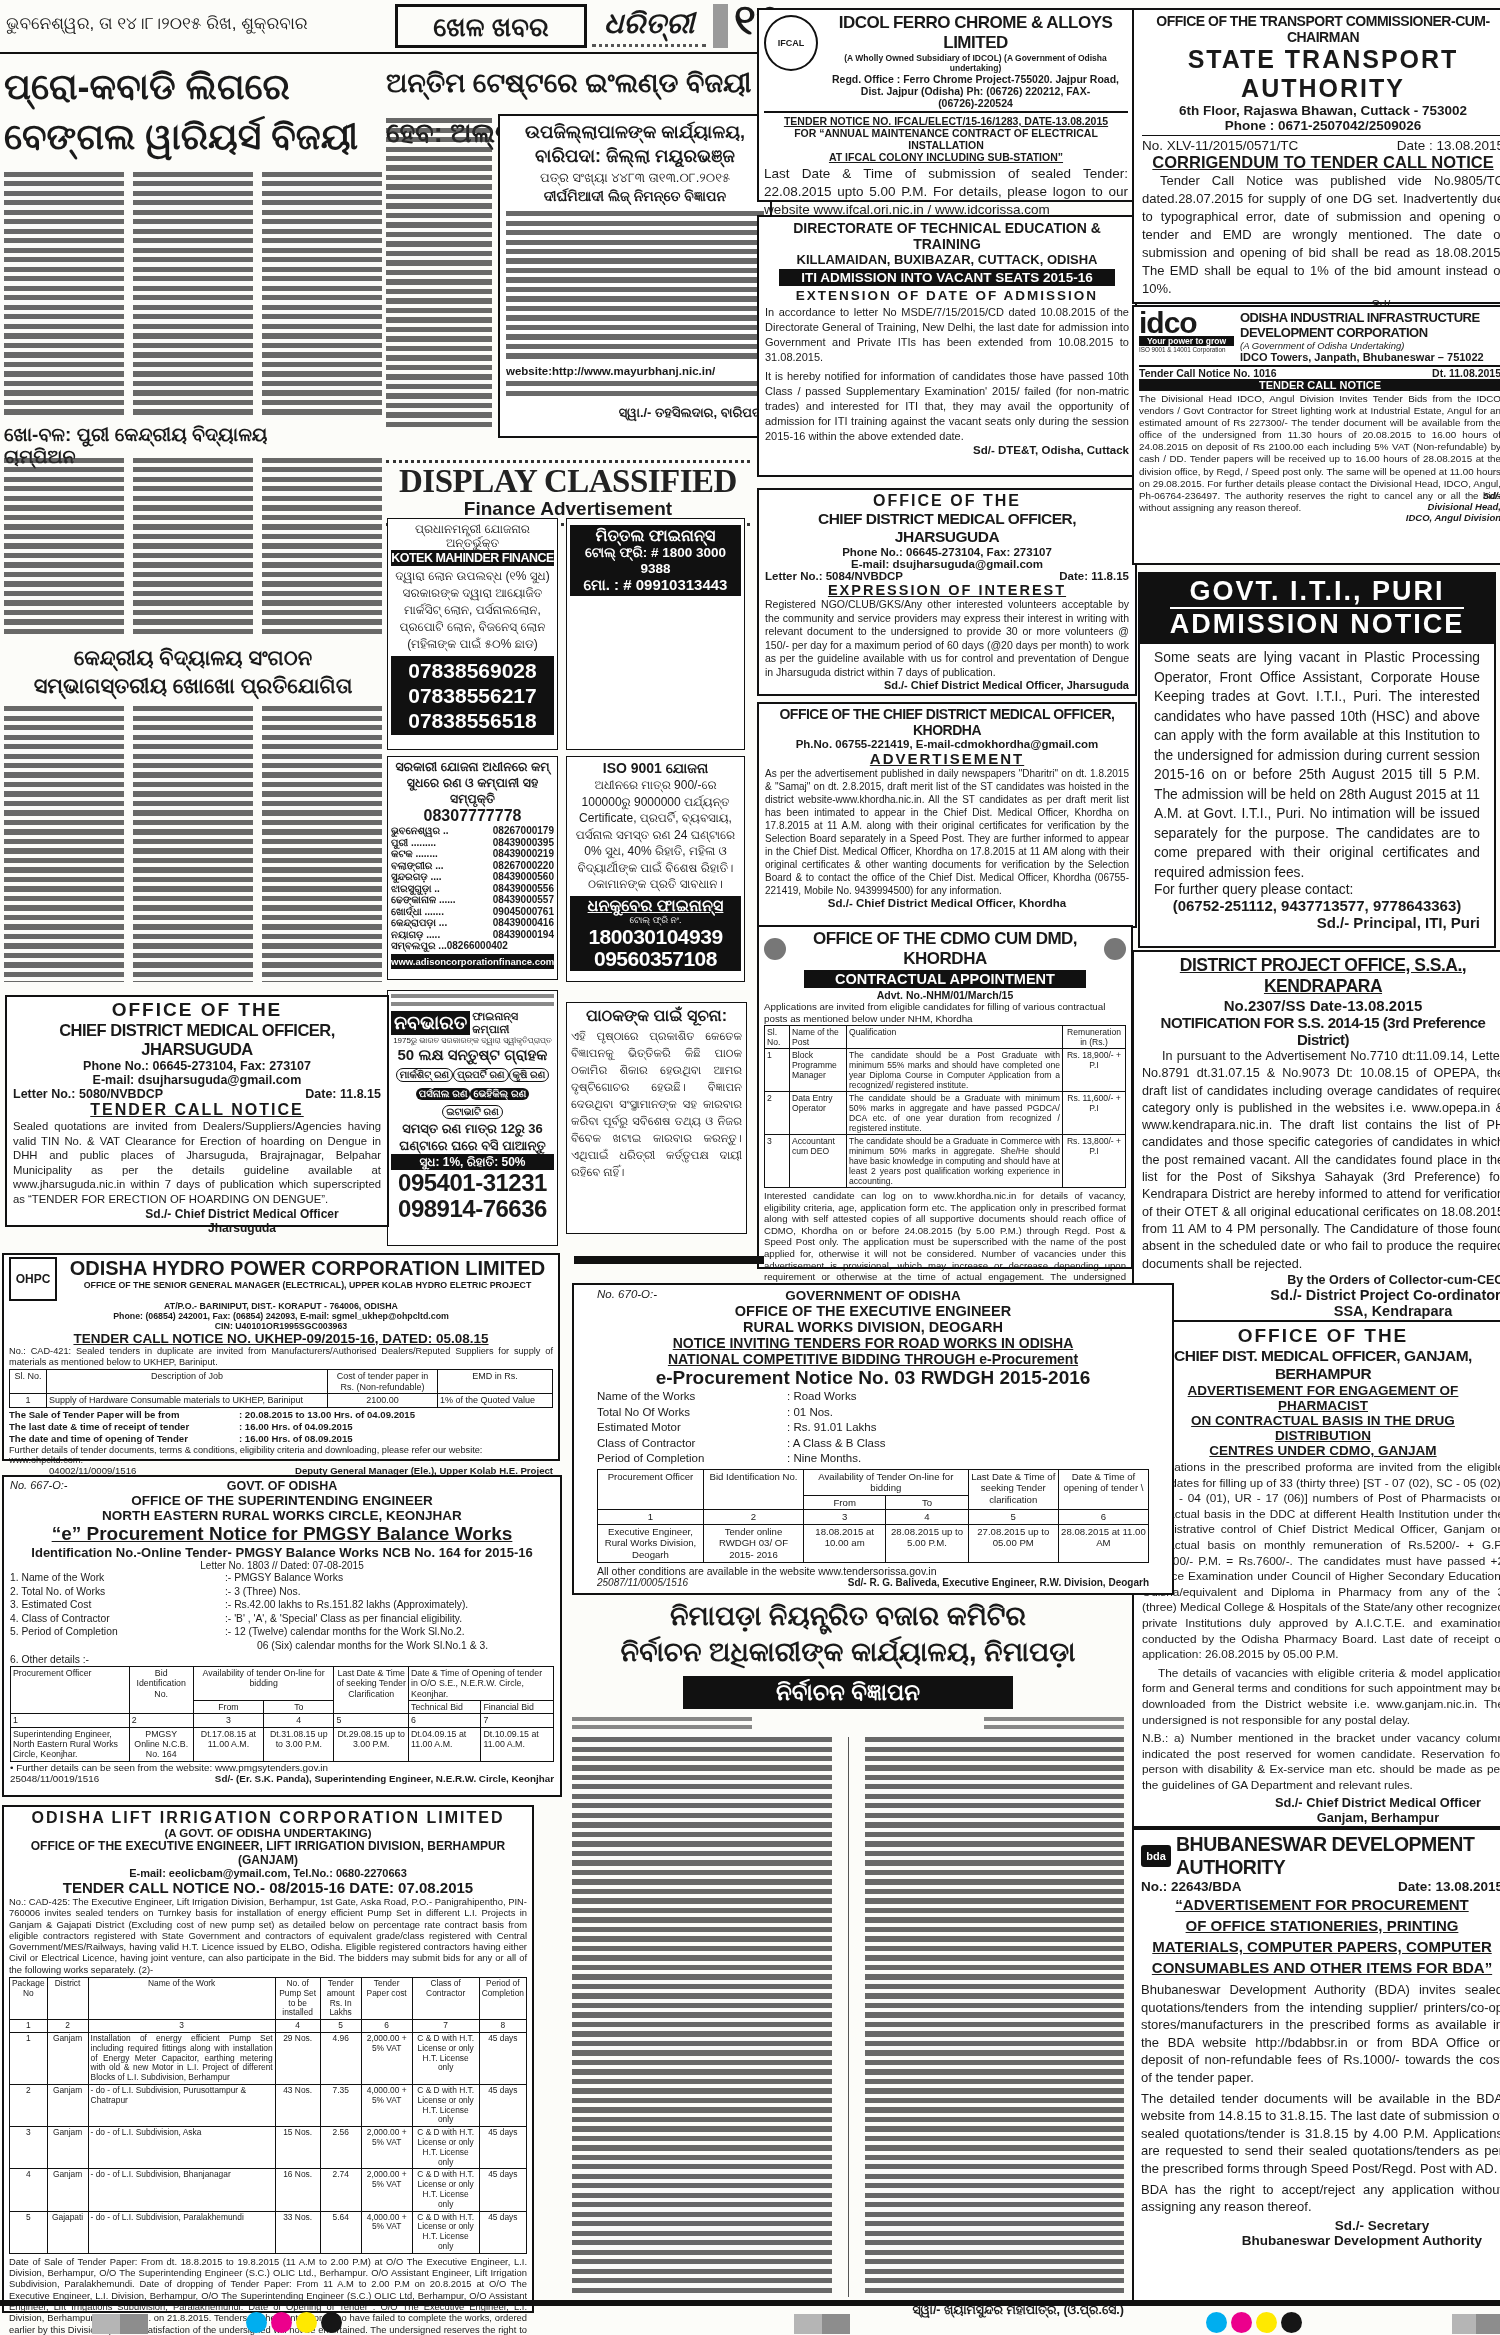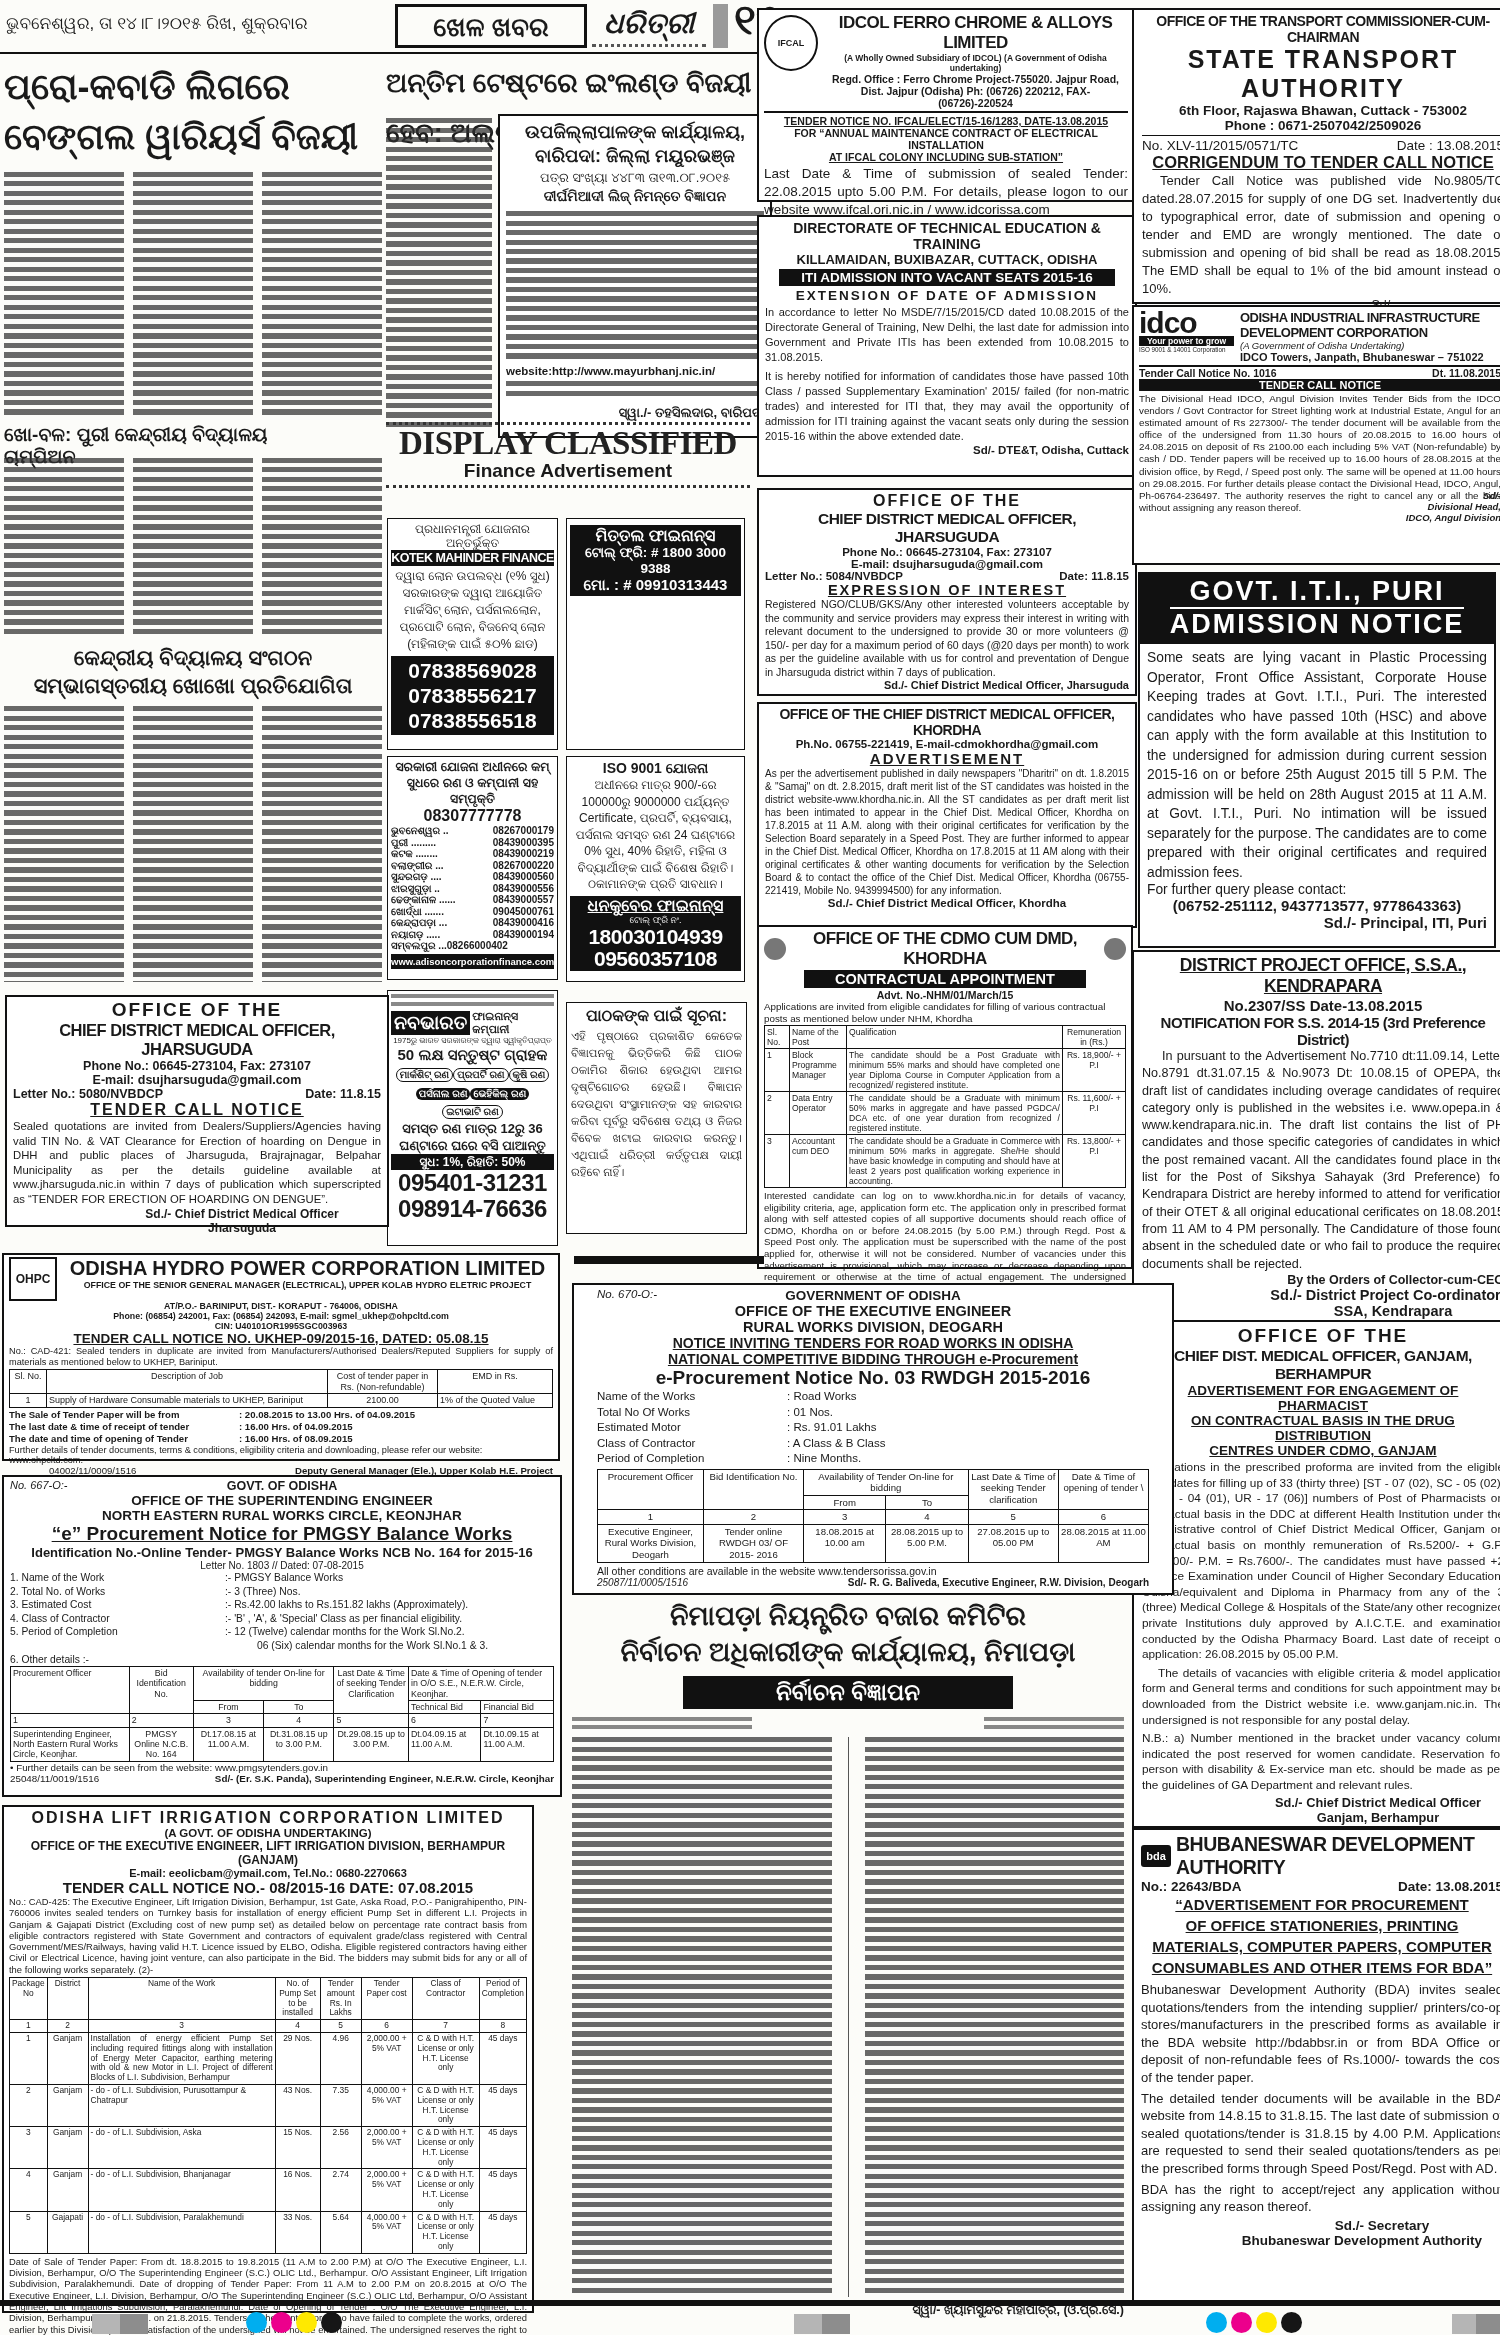--- a/index.html
+++ b/index.html
@@ -69,21 +69,21 @@
   <div class="abs box" style="left:498px;top:114px;width:258px;height:312px;padding:4px 6px;">
     <div class="c b" style="font-size:18px;line-height:24px;">ଉପଜିଲ୍ଲାପାଳଙ୍କ କାର୍ଯ୍ୟାଳୟ, ବାରିପଦା: ଜିଲ୍ଲା ମୟୂରଭଞ୍ଜ</div>
     <div class="c" style="font-size:13px;margin-top:2px;">ପତ୍ର ସଂଖ୍ୟା ୪୪୮୩ ତା୧୩.୦୮.୨୦୧୫</div>
     <div class="c b" style="font-size:14px;margin-top:2px;">ଦୀର୍ଘମିଆଦୀ ଲିଜ୍ ନିମନ୍ତେ ବିଜ୍ଞାପନ</div>
     <div class="sim" style="height:150px;margin-top:6px;"></div>
     <div class="b" style="font-size:11.5px;margin-top:4px;">website:http://www.mayurbhanj.nic.in/</div>
     <div class="sim" style="height:18px;margin-top:4px;"></div>
     <div class="r b" style="font-size:13px;margin-top:6px;">ସ୍ୱା./- ତହସିଲଦାର, ବାରିପଦା</div>
   </div>
 
-  <div class="abs c" style="left:386px;top:422px;width:364px;height:60px;border-top:3px dotted #333;border-bottom:3px dotted #333;">
+  <div class="abs c" style="left:386px;top:460px;width:364px;height:60px;border-top:3px dotted #333;border-bottom:3px dotted #333;">
     <div class="serif b cond" style="font-size:33px;line-height:36px;color:#222;">DISPLAY CLASSIFIED</div>
     <div class="b" style="font-size:19px;line-height:20px;">Finance Advertisement</div>
   </div>
 
   <div class="abs box1" style="left:387px;top:518px;width:163px;height:224px;padding:3px;">
     <div class="c" style="font-size:12px;">ପ୍ରଧାନମନ୍ତ୍ରୀ ଯୋଜନାର ଅନ୍ତର୍ଭୁକ୍ତ</div>
     <div class="inv c b cond" style="font-size:12.5px;padding:1px 0;">KOTEK MAHINDER FINANCE</div>
     <div class="c" style="font-size:12px;line-height:17px;margin-top:2px;">
       <div>ଦ୍ୱାରା ଲୋନ ଉପଲବ୍ଧ (୧% ସୁଧ)</div>
       <div>ସରକାରଙ୍କ ଦ୍ୱାରା ଆୟୋଜିତ</div>
@@ -328,21 +328,21 @@
       <div>Divisional Head,</div>
       <div>IDCO, Angul Division</div>
     </div>
   </div>
 
   <div class="abs" style="left:1138px;top:572px;width:354px;height:372px;border:2px solid #111;background:#fff;">
     <div class="inv c" style="padding:2px 0 4px 0;">
       <div class="b sp" style="font-size:27px;border-bottom:2px solid #fff;margin:0 30px;">GOVT. I.T.I., PURI</div>
       <div class="b sp" style="font-size:27px;">ADMISSION NOTICE</div>
     </div>
-    <div style="padding:4px 7px;">
+    <div style="padding:4px 14px;">
       <div class="j" style="font-size:13.8px;line-height:19.5px;">Some seats are lying vacant in Plastic Processing Operator, Front Office Assistant, Corporate House Keeping trades at Govt. I.T.I., Puri. The interested candidates who have passed 10th (HSC) and above can apply with the form available at this Institution to the undersigned for admission during current session 2015-16 on or before 25th August 2015 till 5 P.M. The admission will be held on 28th August 2015 at 11 A.M. at Govt. I.T.I., Puri. No intimation will be issued separately for the purpose. The candidates are to come prepared with their original certificates and required admission fees.</div>
       <div style="font-size:13.8px;">For further query please contact:</div>
       <div class="c b" style="font-size:15px;">(06752-251112, 9437713577, 9778643363)</div>
       <div class="r b" style="font-size:15px;">Sd./- Principal, ITI, Puri</div>
     </div>
   </div>
 
   <div class="abs box" style="left:1132px;top:950px;width:362px;height:364px;padding:3px 8px;">
     <div class="c b u cond" style="font-size:17.5px;">DISTRICT PROJECT OFFICE, S.S.A., KENDRAPARA</div>
     <div class="c b" style="font-size:15px;">No.2307/SS   Date-13.08.2015</div>

